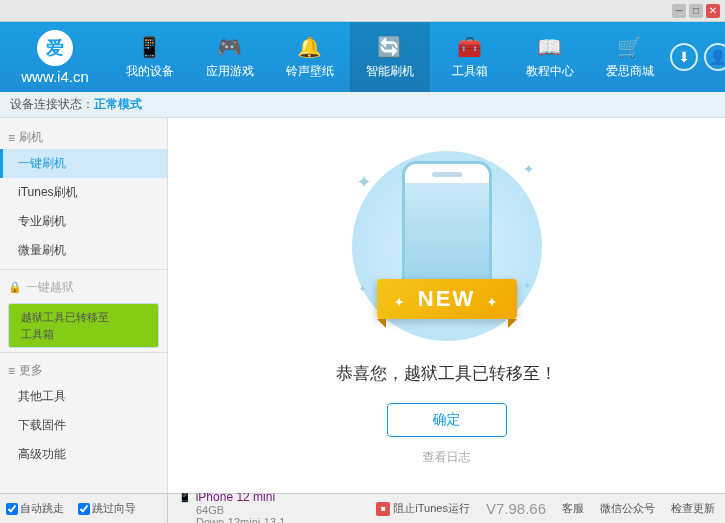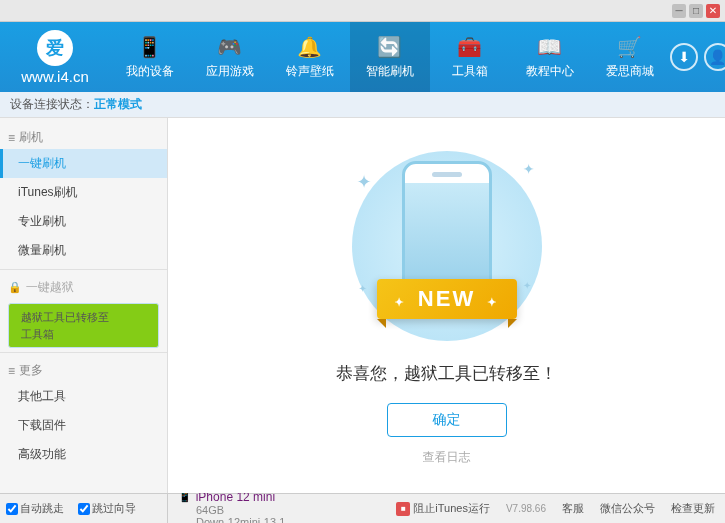--- a/index.html
+++ b/index.html
@@ -143,21 +143,21 @@
       width: 120px; height: 34px;
       background: #fff;
       border: 1px solid #1a9ee3;
       border-radius: 4px;
       color: #1a9ee3;
       font-size: 14px;
       cursor: pointer;
       margin-bottom: 8px;
     }
     .bottom-right-item { cursor: pointer; color: #555; font-size: 11px; }
-    .version-text { color: #999; font-size: 10px; }
+    .version-text { color: #999; font-size: 15px; }
     .checkbox-label {
       font-size: 11px;
       color: #555;
       display: flex; align-items: center; gap: 2px;
     }
     input[type=checkbox] { width: 12px; height: 12px; }
 
     .full-bottom {
       height: 30px;
       background: #f0f0f0;

